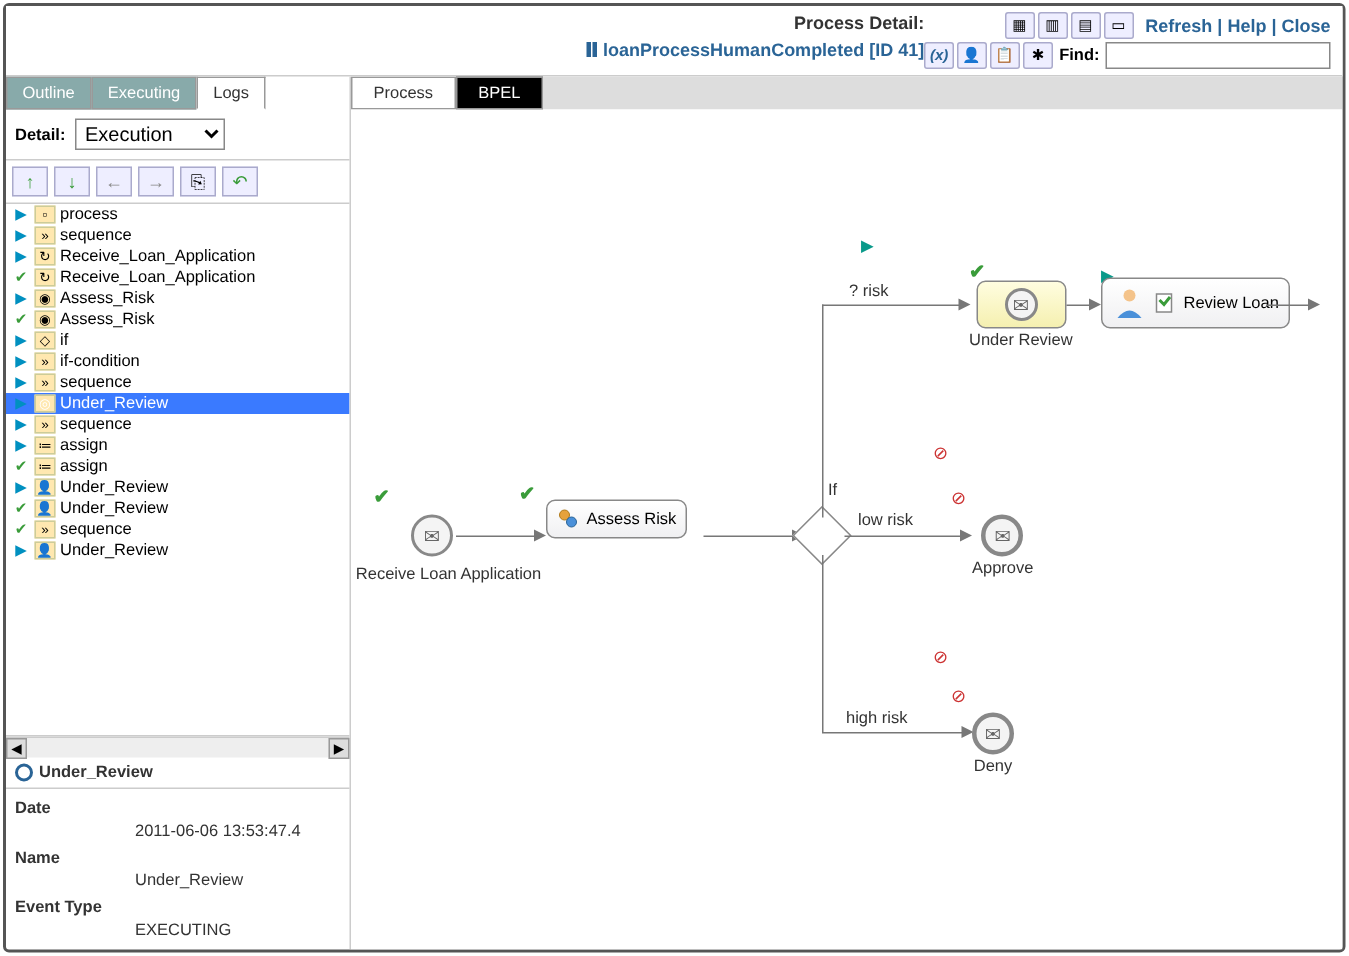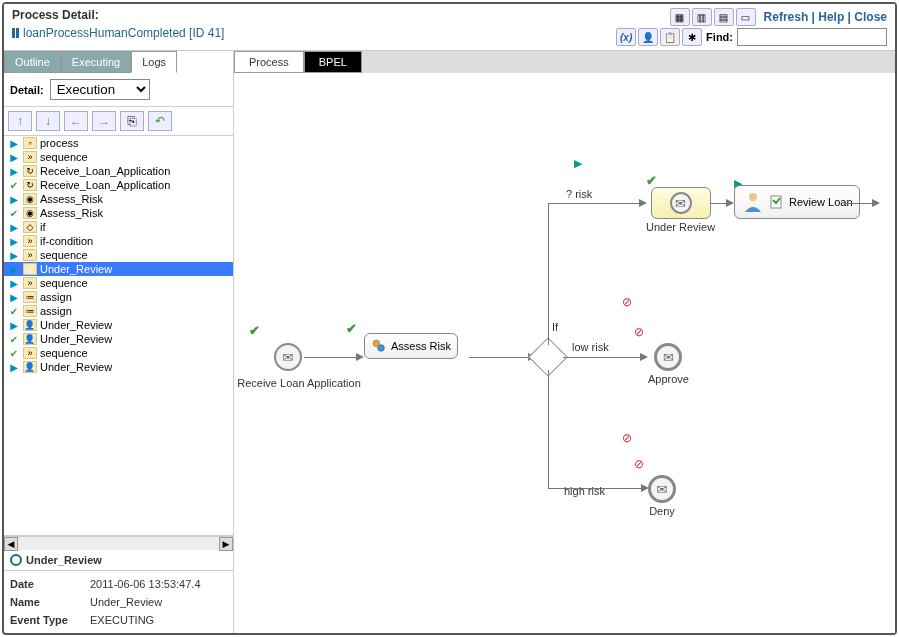--- a/index.html
+++ b/index.html
@@ -1,21 +1,21 @@
 <!DOCTYPE html>
 <html><head>
 <meta charset="utf-8">
 <style>
 * { box-sizing: border-box; margin: 0; padding: 0; }
 body { font-family: Arial, sans-serif; font-size: 11px; background: #fff; width: 899px; height: 637px; overflow: hidden; }
 .window { border: 2px solid #555; border-radius: 4px; width: 895px; height: 633px; margin: 2px; display: flex; flex-direction: column; }
 .titlebar { background: #fff; padding: 4px 8px; display: flex; align-items: flex-start; border-bottom: 1px solid #ccc; }
-.title-center { flex: 1; text-align: left; }
+.title-center { flex: 1; text-align: right; }
 .title-label { font-weight: bold; color: #333; font-size: 12px; }
-.process-name { color: #2a6496; font-weight: normal; font-size: 12px; margin-top: 4px; display: inline-flex; align-items: center; gap: 4px; }
+.process-name { color: #2a6496; font-weight: bold; font-size: 12px; margin-top: 4px; display: inline-flex; align-items: center; gap: 4px; }
 .pause-icon { display: inline-flex; gap: 1px; }
 .pause-icon span { width: 3px; height: 10px; background: #2a6496; display: inline-block; }
 .toolbar-icons { display: flex; gap: 2px; align-items: center; flex-wrap: wrap; max-width: 180px; }
 .icon-btn { width: 20px; height: 18px; border: 1px solid #aac; background: #eef; border-radius: 2px; display: flex; align-items: center; justify-content: center; font-size: 10px; cursor: pointer; }
 .find-area { display: flex; align-items: center; gap: 4px; margin-left: 4px; }
 .find-input { border: 1px solid #888; width: 150px; height: 18px; padding: 0 2px; }
 .links { color: #2a6496; font-weight: bold; font-size: 12px; margin-left: 8px; text-align: center; }
 .links a { color: #2a6496; cursor: pointer; }
 .body { flex: 1; display: flex; overflow: hidden; }
 .sidebar { width: 230px; border-right: 1px solid #ccc; display: flex; flex-direction: column; }
@@ -35,21 +35,21 @@
 .status-check { color: #3a9c3a; }
 .node-icon { width: 14px; height: 12px; display: inline-flex; align-items: center; justify-content: center; font-size: 9px; }
 .tree-label { font-size: 11px; }
 .tree-scroll { border-top: 1px solid #ccc; height: 14px; display: flex; align-items: center; background: #eee; }
 .scroll-arrow { width: 14px; height: 14px; border: 1px solid #999; background: #ddd; display: flex; align-items: center; justify-content: center; cursor: pointer; font-size: 9px; }
 .selected-header { padding: 4px 6px; font-weight: bold; color: #333; border-bottom: 1px solid #ccc; display: flex; align-items: center; gap: 4px; }
 .ring-icon { width: 12px; height: 12px; border: 2px solid #2a6496; border-radius: 50%; display: inline-block; }
 .details { padding: 4px 0; }
 .details .drow { display: flex; padding: 3px 6px; }
 .details .dlabel { width: 80px; font-weight: bold; color: #333; }
-.details .dval { flex: 1; color: #333; }
+.details .dval { flex: 1; color: #333; margin-top: 15px; }
 .main { flex: 1; display: flex; flex-direction: column; }
 .main-tabs { display: flex; background: #ddd; }
 .main-tab { padding: 4px 14px; background: #000000; color: #fff; border: 1px solid #999; cursor: pointer; }
 .main-tab.active { background: #fff; color: #333; }
 .canvas { flex: 1; position: relative; background: #fff; overflow: hidden; }
 .bpmn-node { position: absolute; display: flex; flex-direction: column; align-items: center; }
 .task-box { border: 1px solid #888; border-radius: 6px; background: linear-gradient(#fff,#f0f0f2); padding: 4px 6px; display: flex; align-items: center; gap: 4px; min-width: 90px; }
 .task-box.hl { background: linear-gradient(#fffde0,#f5f0b0); }
 .event-circle { width: 28px; height: 28px; border: 2px solid #888; border-radius: 50%; background: #f4f4f4; display: flex; align-items: center; justify-content: center; font-size: 13px; color: #666; }
 .gateway { width: 28px; height: 28px; border: 1px solid #888; background: #fff; transform: rotate(45deg); }
@@ -320,21 +320,21 @@
         <span class="no-mark" style="left:388px;top:222px">⊘</span>
         <span class="no-mark" style="left:400px;top:252px">⊘</span>
 
         <div class="bpmn-node" style="left:414px;top:270px">
           <div class="event-circle" style="border-width:3px">✉</div>
           <div class="node-label">Approve</div>
         </div>
 
         <div class="arrow-line" style="left:314px;top:415px;width:94px;height:1px"></div>
         <div class="arrow-head" style="left:407px;top:411px"></div>
-        <div class="edge-label" style="left:330px;top:412px">high risk</div>
+        <div class="edge-label" style="left:330px;top:400px">high risk</div>
         <span class="no-mark" style="left:388px;top:358px">⊘</span>
         <span class="no-mark" style="left:400px;top:384px">⊘</span>
 
         <div class="bpmn-node" style="left:414px;top:402px">
           <div class="event-circle" style="border-width:3px">✉</div>
           <div class="node-label">Deny</div>
         </div>
 
       </div>
     </div>

